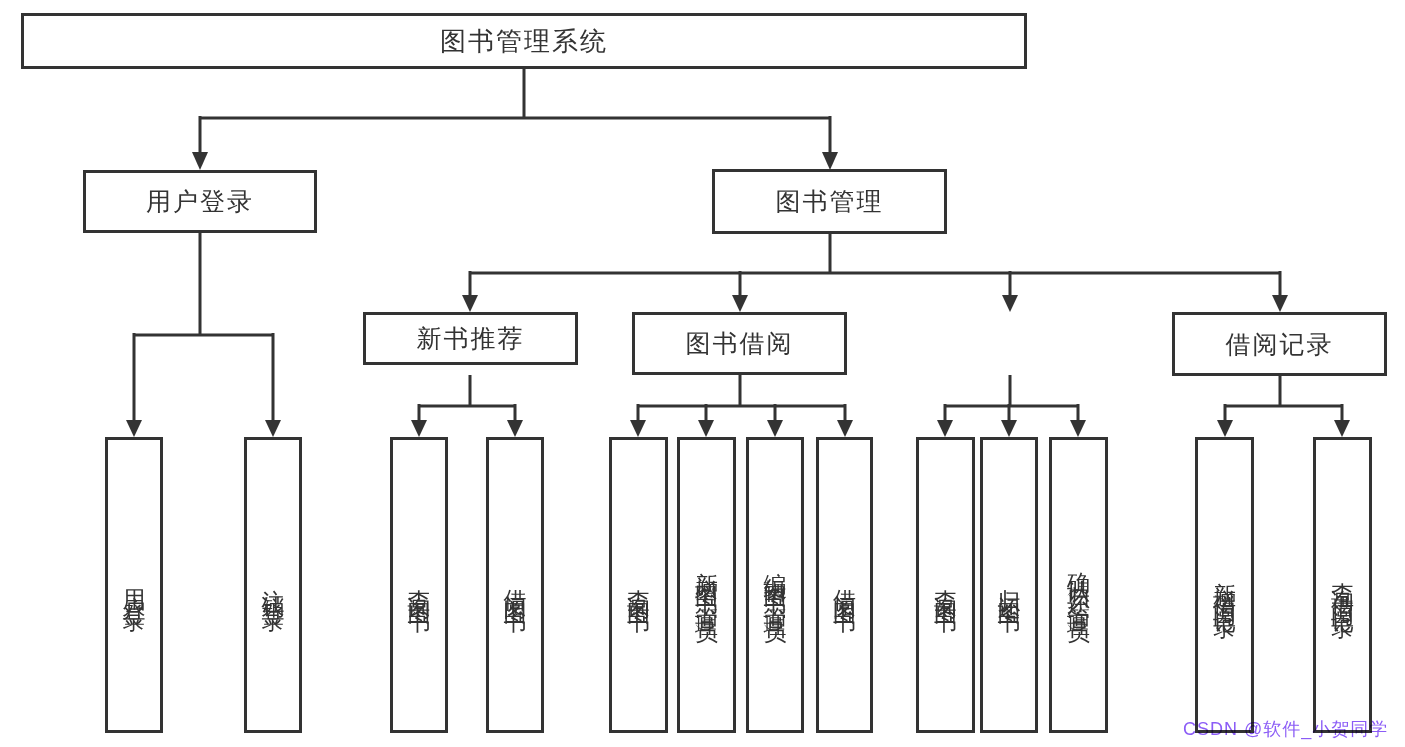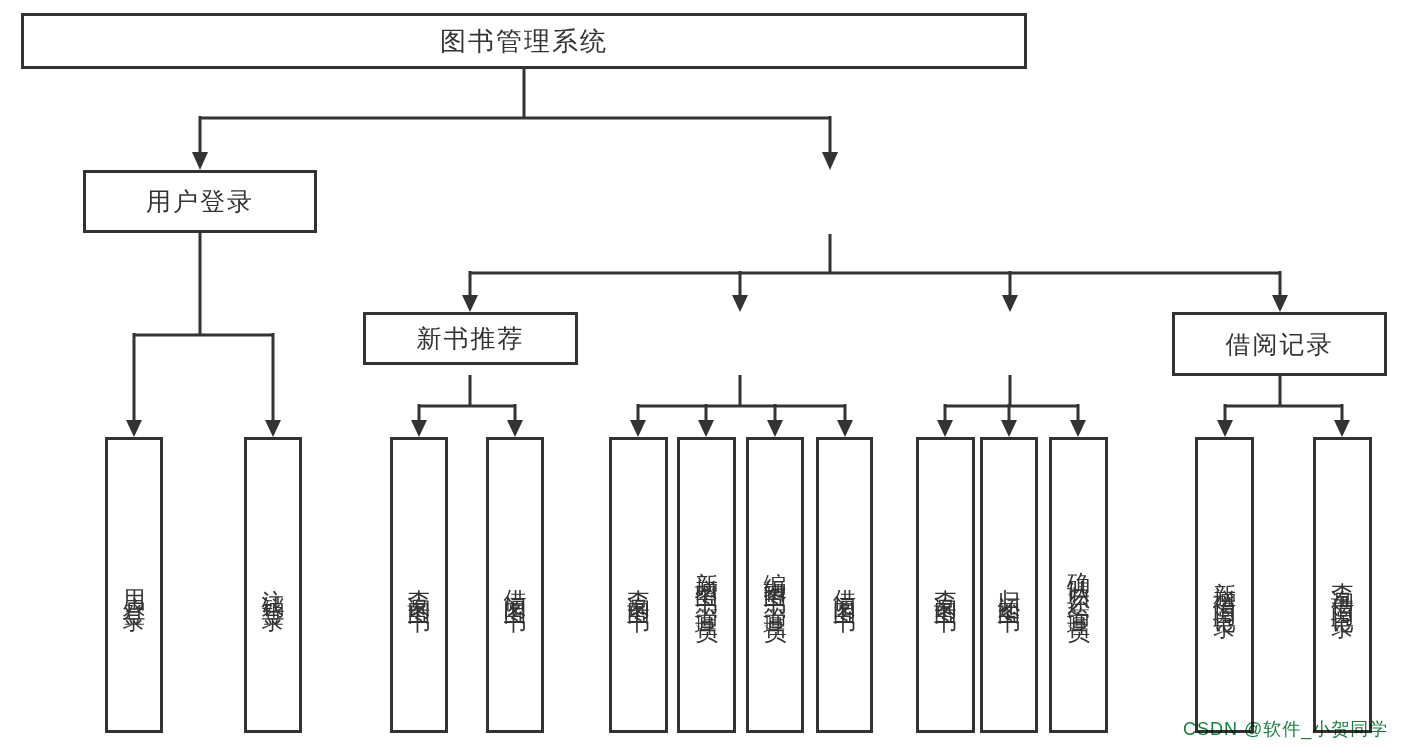--- a/index.html
+++ b/index.html
@@ -14,21 +14,21 @@
     display:flex;align-items:center;justify-content:center;
   }
   .node.h span{font-size:25px;letter-spacing:2px;white-space:nowrap;}
   .node.title span{font-size:26px;letter-spacing:2px;}
   .node.v span{
     writing-mode:vertical-rl;text-orientation:mixed;
     font-size:23px;line-height:1;letter-spacing:7px;white-space:nowrap;
   }
   .watermark{
     position:absolute;left:1183px;top:717px;z-index:5;
-    font-size:18px;letter-spacing:1px;color:#15803d;mix-blend-mode:multiply;
+    font-size:18px;letter-spacing:1px;color:#8b5cf6;mix-blend-mode:multiply;
     white-space:nowrap;
   }
 </style>
 </head>
 <body>
 
 <div class="stage">
 
   <svg class="wires" width="1405" height="747" viewBox="0 0 1405 747">
     <g stroke="#333333" stroke-width="3" fill="none">
@@ -63,23 +63,29 @@
     </g>
   </svg>
 
   <div class="node h title" style="left:21px;top:13px;width:1006px;height:56px">
     <span>图书管理系统</span>
   </div>
 
   <div class="node h" style="left:83px;top:170px;width:234px;height:63px">
     <span>用户登录</span>
   </div>
+  <div class="node h" style="left:712px;top:169px;width:235px;height:65px">
+    <span>图书管理</span>
+  </div>
 
   <div class="node h" style="left:363px;top:312px;width:215px;height:53px">
     <span>新书推荐</span>
+  </div>
+  <div class="node h" style="left:632px;top:312px;width:215px;height:63px">
+    <span>图书借阅</span>
   </div>
   <div class="node h" style="left:1172px;top:312px;width:215px;height:64px">
     <span>借阅记录</span>
   </div>
 
   <div class="node v" style="left:105px;top:437px;width:58px;height:296px">
     <span>用户登录</span>
   </div>
   <div class="node v" style="left:244px;top:437px;width:58px;height:296px">
     <span>注销登录</span>

